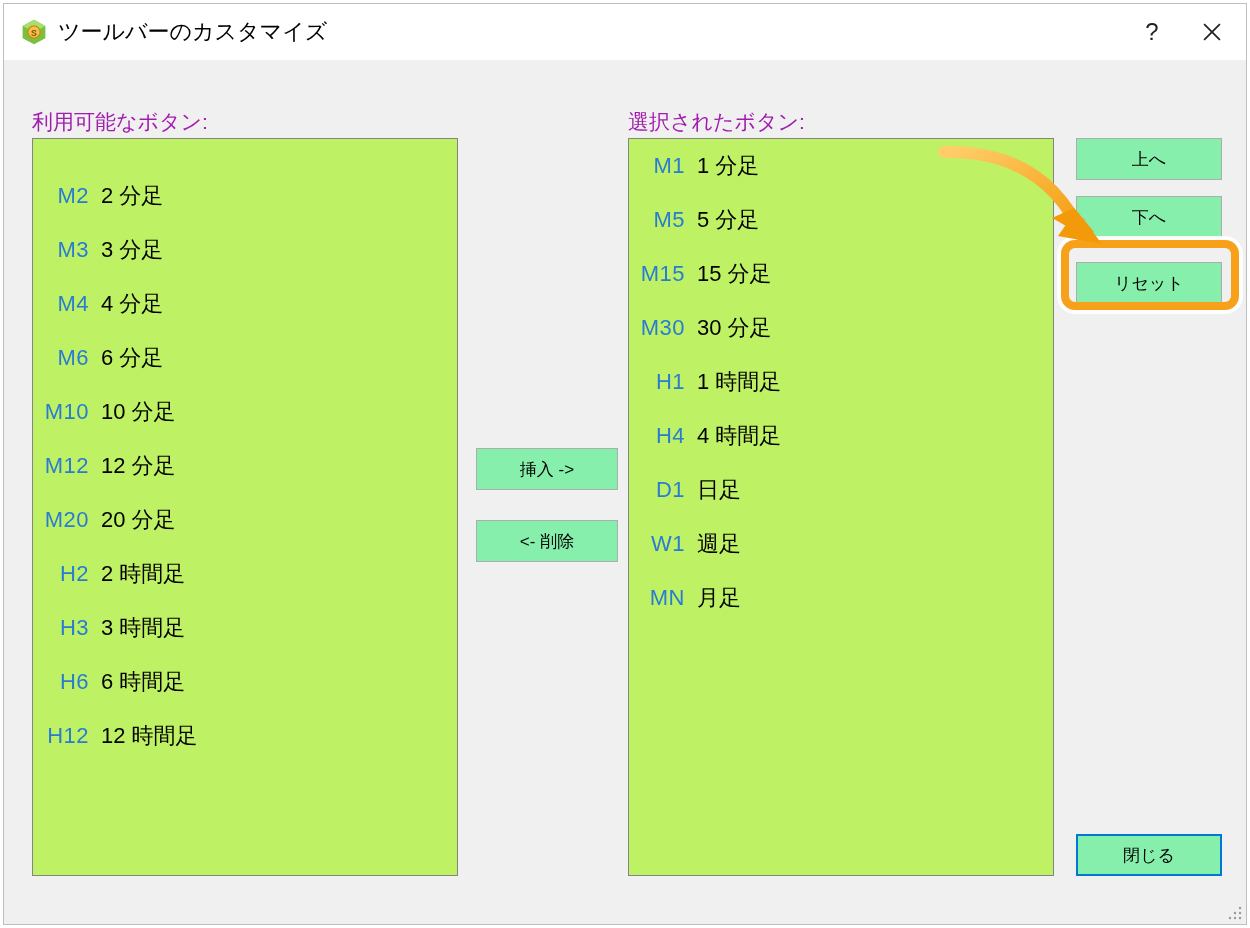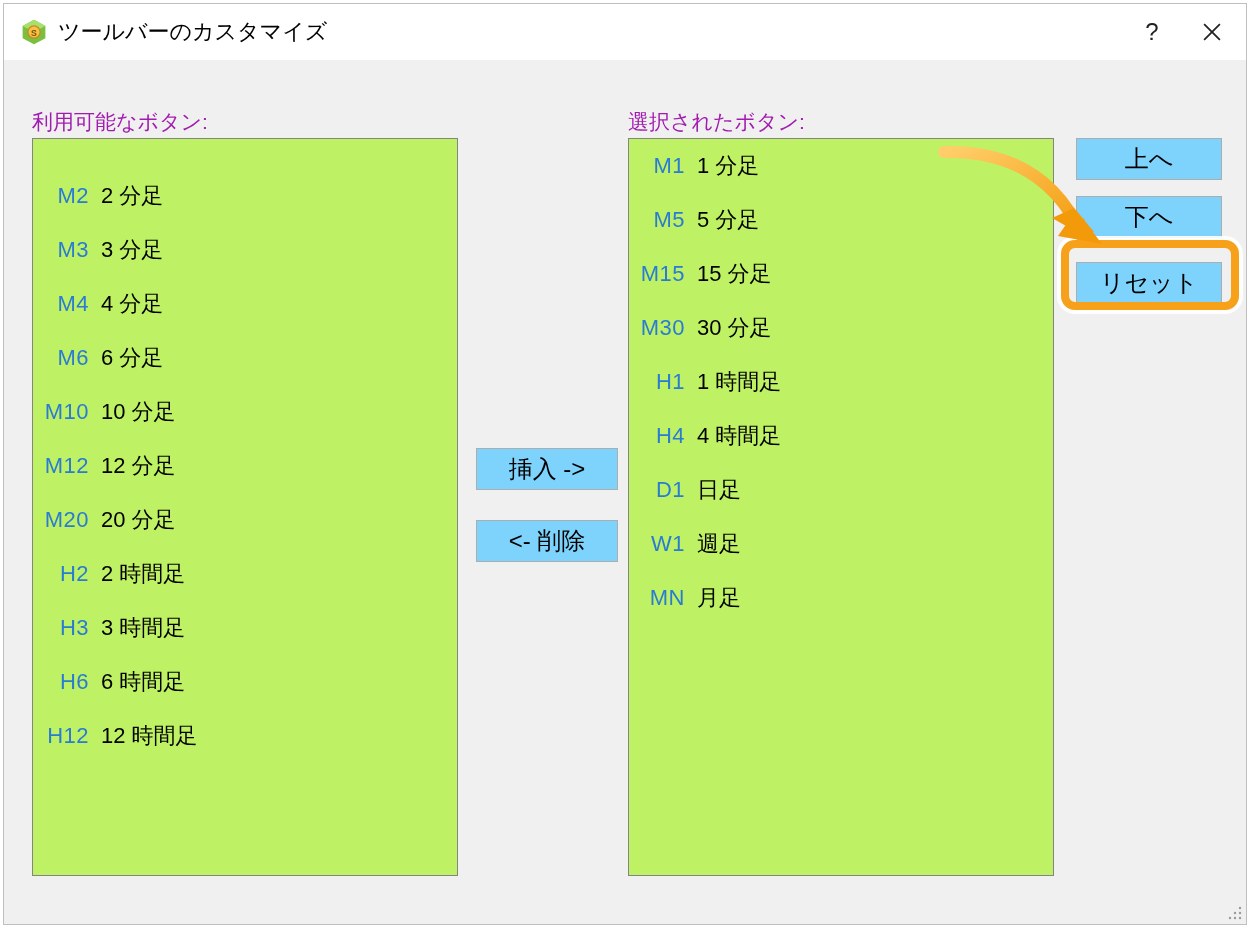--- a/index.html
+++ b/index.html
@@ -90,22 +90,22 @@
   .listbox .label {
     padding-left: 6px;
     font-size: 22px;
     color: #000;
   }
 
   .btn {
     position: absolute;
     height: 42px;
     border: 1px solid #adadad;
-    background: #7dd3fc;
-    font-size: 24px;
+    background: #86efac;
+    font-size: 17px;
     display: inline-flex;
     align-items: center;
     justify-content: center;
     color: #000;
     user-select: none;
     cursor: default;
   }
   .btn.focus-ring {
     border: 2px solid #0078d7;
   }
@@ -250,20 +250,21 @@
         </div>
       </div>
 
     <div class="btn" style="left:472px; top:388px; width:142px;">挿入 -&gt;</div>
     <div class="btn" style="left:472px; top:448px; width:142px;margin-top:12px;">&lt;- 削除</div>
 
     <div class="btn" style="left:1072px; top:78px; width:146px;">上へ</div>
     <div class="btn" style="left:1072px; top:202px; width:146px;">リセット</div>
     <div class="btn" style="left:1072px; top:136px; width:146px;">下へ</div>
 
+    <div class="btn focus-ring" style="left:1072px; top:774px; width:146px;">閉じる</div>
 
     <div class="highlight-ring" style="left:1057px; top:180px; width:178px; height:70px;"></div>
 
     <svg class="arrow" style="left:930px; top:80px; width:170px; height:130px;" viewBox="0 0 170 130">
       <defs>
         <linearGradient id="g1" x1="0" y1="0" x2="1" y2="1">
           <stop offset="0" stop-color="#ffce6a"></stop>
           <stop offset="1" stop-color="#f39a0b"></stop>
         </linearGradient>
       </defs>

